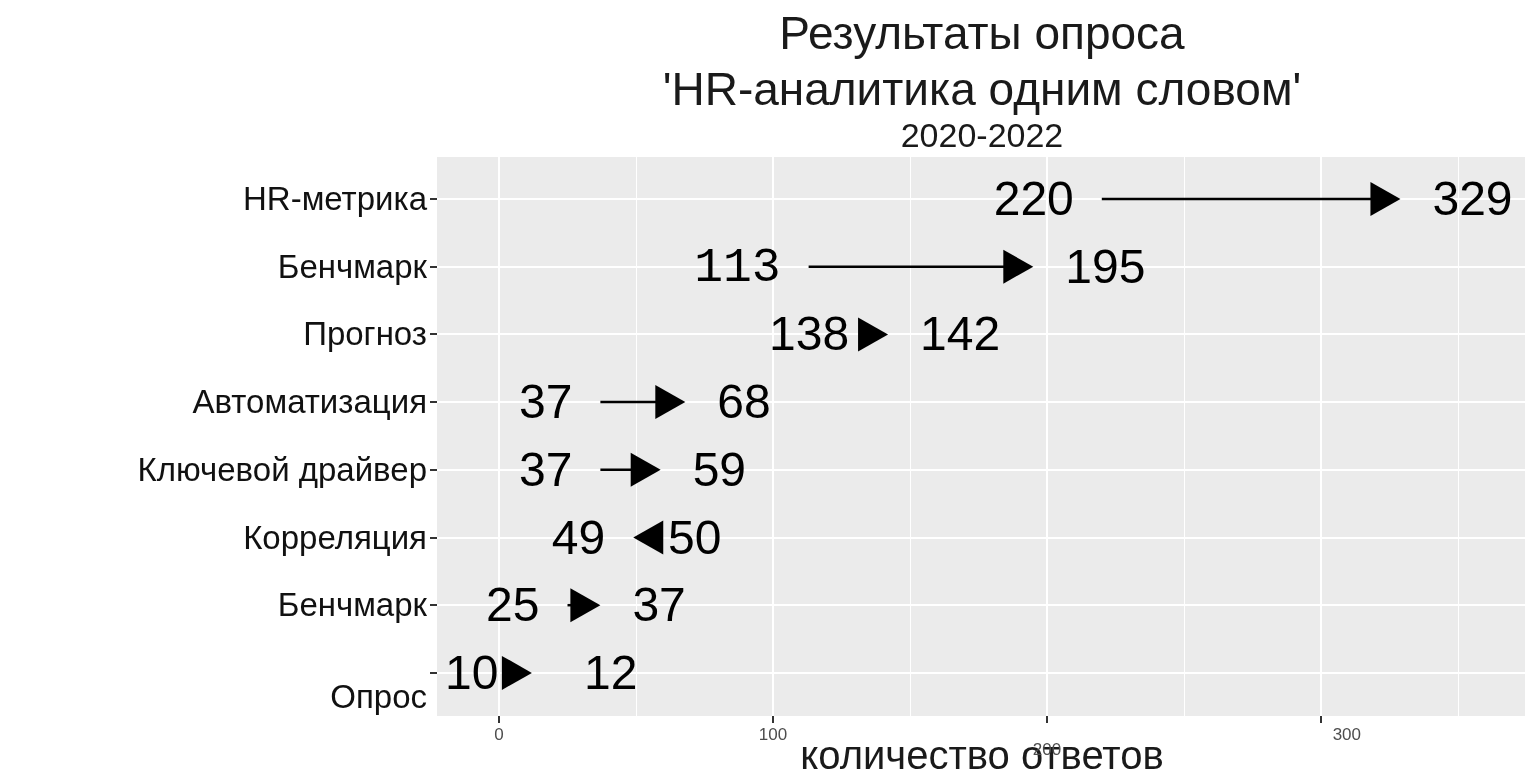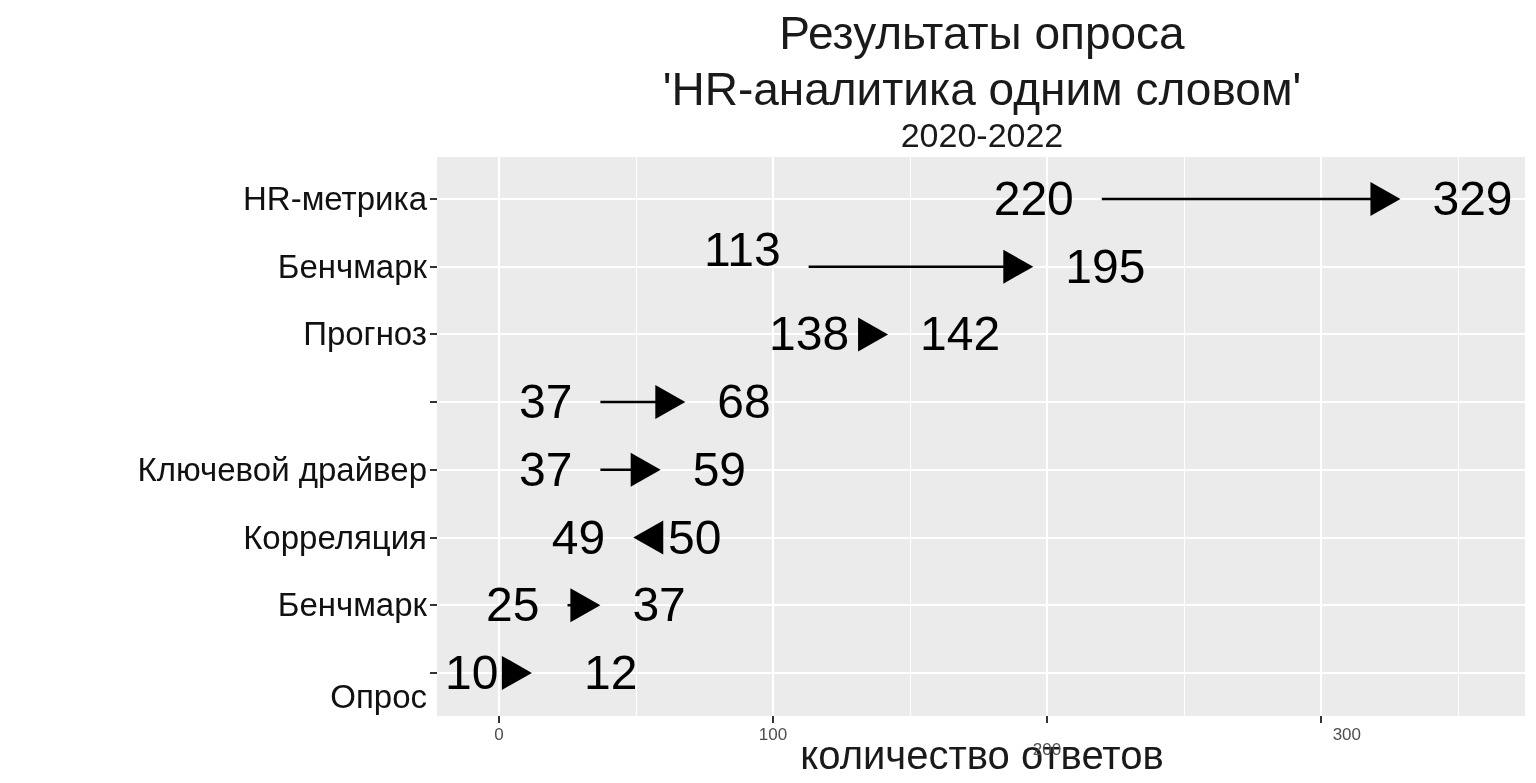--- a/index.html
+++ b/index.html
@@ -70,30 +70,31 @@
       <polygon points="163.38,448.20000000000005 133.38,431.20000000000005 133.38,465.20000000000005" fill="#000000"></polygon>
       <line x1="89.4" y1="515.9000000000001" x2="88.88" y2="515.9000000000001" stroke="#000000" stroke-width="2.5"></line>
       <polygon points="94.88,515.9000000000001 64.88,498.9000000000001 64.88,532.9000000000001" fill="#000000"></polygon>
     </svg>
 
   <div class="xlabel">количество ответов</div>
 <div class="num" style="left: 1073.8px; top: 173px; transform: translateX(-100%);">220</div>
     <div class="num" style="left: 1432.46px; top: 173px;">329</div>
     <div class="ylab" style="top: 170px;">HR-метрика</div>
     <div class="tick ytick" style="top: 198px;"></div>
-    <div class="num" style="left: 780.62px; top: 224px; transform: translateX(-100%);">113</div>
+    <div class="num" style="left: 780.62px; top: 242px; transform: translateX(-100%); font-family: Liberation Mono, monospace;">113</div>
     <div class="num" style="left: 1065.3px; top: 240.7px;">195</div>
     <div class="ylab" style="top: 237.7px;">Бенчмарк</div>
     <div class="tick ytick" style="top: 265.7px;"></div>
     <div class="num" style="left: 849.12px; top: 308.4px; transform: translateX(-100%);">138</div>
     <div class="num" style="left: 920.08px; top: 308.4px;">142</div>
     <div class="ylab" style="top: 305.4px;">Прогноз</div>
     <div class="tick ytick" style="top: 333.4px;"></div>
     <div class="num" style="left: 572.38px; top: 376.1px; transform: translateX(-100%);">37</div>
     <div class="num" style="left: 717.32px; top: 376.1px;">68</div>
+    <div class="ylab" style="top: 373.1px;">Автоматизация</div>
     <div class="tick ytick" style="top: 401.1px;"></div>
     <div class="num" style="left: 572.38px; top: 443.8px; transform: translateX(-100%);">37</div>
     <div class="num" style="left: 692.66px; top: 443.8px;">59</div>
     <div class="ylab" style="top: 440.8px;">Ключевой драйвер</div>
     <div class="tick ytick" style="top: 468.8px;"></div>
     <div class="num" style="left: 605.26px; top: 511.5px; transform: translateX(-100%);">49</div>
     <div class="num" style="left: 668px; top: 511.5px;">50</div>
     <div class="ylab" style="top: 508.5px;">Корреляция</div>
     <div class="tick ytick" style="top: 536.5px;"></div>
     <div class="num" style="left: 539.5px; top: 579.2px; transform: translateX(-100%);">25</div>

